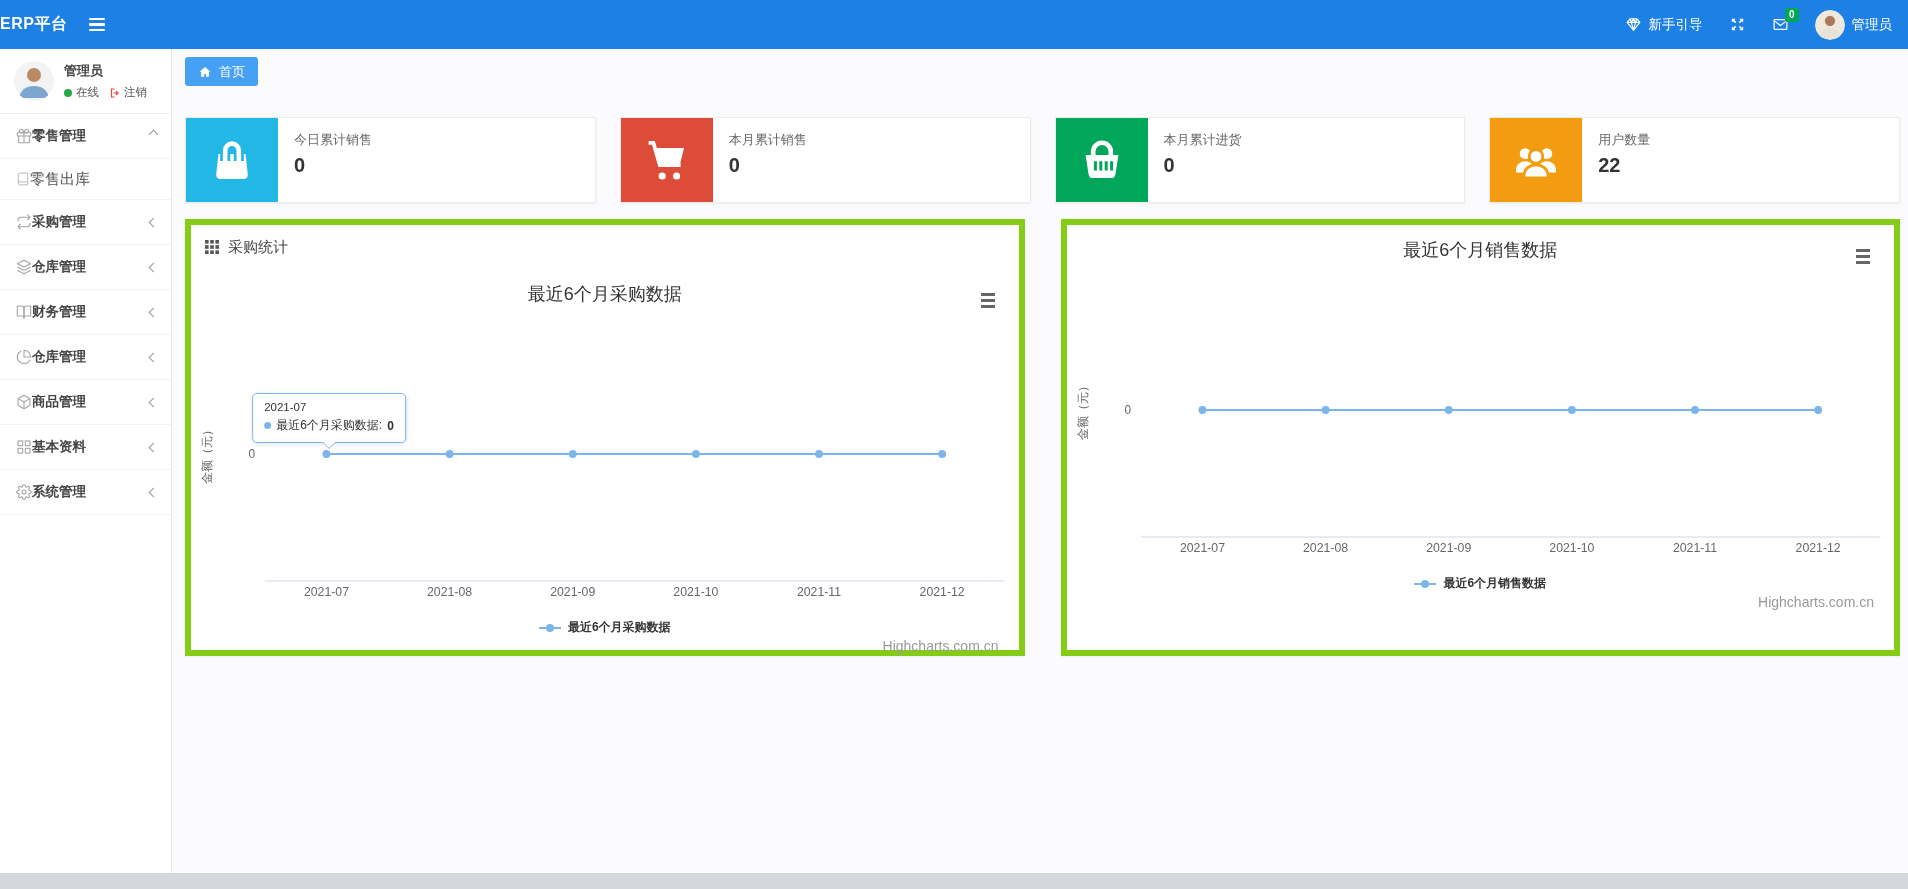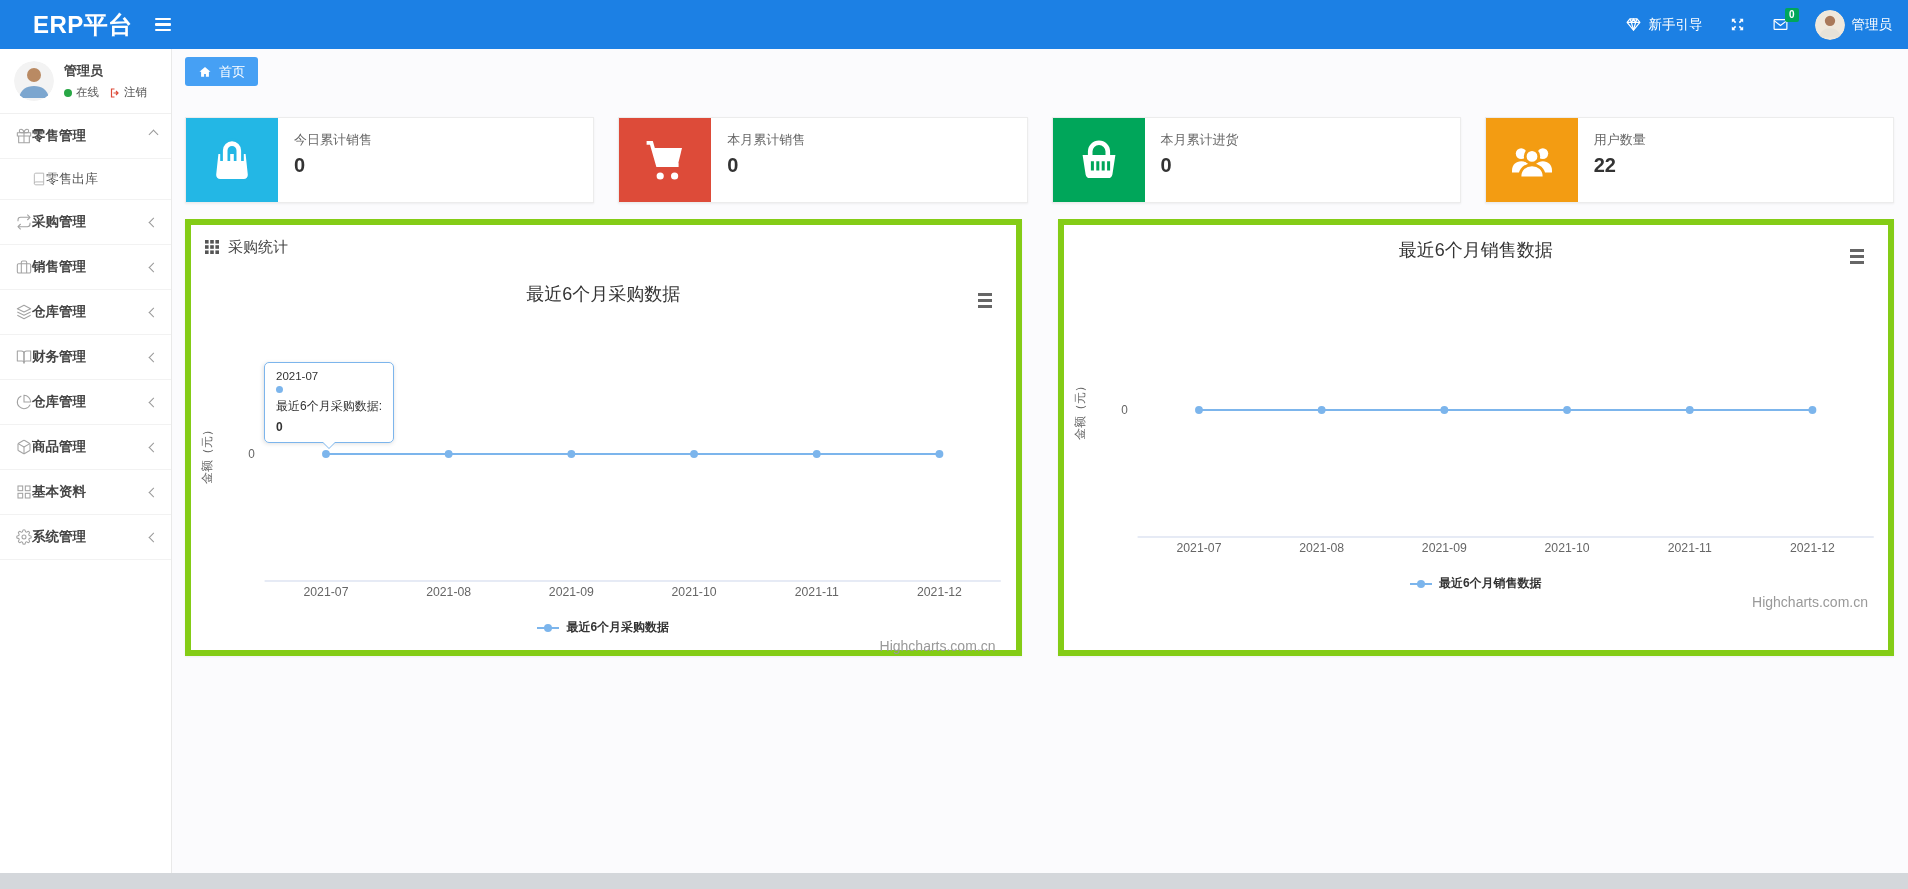--- a/index.html
+++ b/index.html
@@ -1,45 +1,45 @@
 <!DOCTYPE html>
 <html><head>
 <meta charset="utf-8">
 <style>
   * { box-sizing: border-box; margin: 0; padding: 0; }
   html,body { width:1908px; height:889px; overflow:hidden; }
   body { font-family:"Liberation Sans",sans-serif; background:#d4d7db; position:relative; }
 
   
   .navbar { position:absolute; top:0; left:0; right:0; height:49px; display:flex; align-items:center; color:#fff; }
-  .brand { font-size:24px; font-weight:bold; letter-spacing:.5px; padding-left:33px; }
+  .brand { font-size:16px; font-weight:bold; letter-spacing:.5px; }
   .nav-burger { margin-left:22px; cursor:pointer; display:flex; flex-direction:column; gap:3px; }
   .nav-burger i { display:block; width:16px; height:2.5px; background:#fff; border-radius:1px; }
   .nav-right { margin-left:auto; display:flex; align-items:center; gap:26px; padding-right:16px; }
   .nav-item { display:flex; align-items:center; gap:7px; font-size:13.5px; cursor:pointer; }
   .nav-ico { width:17px; height:17px; display:block; }
   .mail-wrap { position:relative; }
   .badge { position:absolute; top:-8px; right:-10px; color:#fff; font-size:10px; line-height:1; padding:2px 4px; border-radius:2px; font-weight:bold; }
   .avatar-sm { width:30px; height:30px; border-radius:50%; overflow:hidden; display:block; }
 
   
   .main { position:absolute; top:49px; left:0; right:0; bottom:16px; display:flex; }
   .sidebar { width:172px; background:#fff; border-right:1px solid #e9e9e9; flex:none; }
-  .content { flex:1; background:#fbfbfd; padding:8px 14px 0 13px; overflow:hidden; }
+  .content { flex:1; background:#fbfbfd; padding:8px 8px 0 13px; overflow:hidden; }
 
   
   .profile { display:flex; align-items:center; gap:10px; padding:12px 12px 12px 14px; border-bottom:1px solid #f0f0f0; }
   .avatar-md { width:40px; height:40px; border-radius:50%; overflow:hidden; flex:none; }
   .profile-name { font-size:13px; font-weight:bold; color:#444; }
   .profile-status { display:flex; align-items:center; gap:4px; margin-top:5px; font-size:11.5px; color:#555; }
   .dot { width:8px; height:8px; border-radius:50%; background:#28a745; display:inline-block; }
   .logout { display:flex; align-items:center; gap:3px; margin-left:6px; cursor:pointer; color:#555; }
   .menu { list-style:none; }
   .menu li { display:flex; align-items:center; gap:0; height:45px; padding:0 14px 0 16px; border-bottom:1px solid #f2f2f2; font-size:13.5px; font-weight:bold; color:#444; cursor:pointer; }
-  .menu li.sub { height:41px; padding-left:32px; font-weight:normal; font-size:13px; color:#555; }
+  .menu li.sub { height:41px; padding-left:16px; font-weight:normal; font-size:15px; color:#555; }
   .mi { width:16px; height:16px; flex:none; color:#a3a3a3; }
   .sub .mi { width:14px; height:14px; color:#b5b5b5; }
   .chev { margin-left:auto; width:7px; height:7px; border-left:1.6px solid #999; border-bottom:1.6px solid #999; flex:none; }
   .chev.left { transform:rotate(45deg); }
   .chev.down { transform:rotate(135deg); margin-top:-3px; }
 
   
   .tab { display:inline-flex; align-items:center; gap:7px; height:29px; padding:0 13px; border-radius:3px; color:#fff; font-size:13px; cursor:pointer; }
   .tab svg { width:14px; height:14px; }
 
@@ -64,21 +64,21 @@
   svg.plot { position:absolute; top:60px; left:0; width:100%; height:290px; }
   .hc-legend { position:absolute; bottom:24px; left:0; right:0; display:flex; justify-content:center; align-items:center; gap:7px; font-size:12px; font-weight:bold; color:#333; cursor:pointer; }
   .hc-legend svg { width:22px; height:10px; }
   .hc-credits { position:absolute; right:20px; bottom:6px; font-size:14px; color:#999; }
 
   
   .hc-tooltip { position:absolute; left:138px; bottom:217px; transform:translateX(-50%); background:rgba(255,255,255,.97); border:1px solid #7cb5ec; border-radius:5px; padding:7px 11px 8px; font-size:12px; color:#333; white-space:nowrap; box-shadow:0 1px 4px rgba(0,0,0,.12); }
   .hc-tooltip::before { content:""; position:absolute; left:50%; margin-left:-7px; bottom:-14px; border:7px solid transparent; border-top-color:#7cb5ec; }
   .hc-tooltip::after { content:""; position:absolute; left:50%; margin-left:-6px; bottom:-11.5px; border:6px solid transparent; border-top-color:#fff; }
   .tt-header { font-size:11.5px; margin-bottom:4px; }
-  .tt-row { display:flex; align-items:flex-start; gap:5px;flex-direction:column; }
+  .tt-row { display:flex; align-items:center; gap:5px; }
   .tt-dot { width:7px; height:7px; border-radius:50%; background:#7cb5ec; display:inline-block; }
   .tt-val { font-weight:bold; }
 </style>
 </head>
 <body>
 
 <div class="navbar" style="background-color: rgb(28, 128, 228);">
   <div class="brand">ERP平台</div>
   <div class="nav-burger">
       <i></i>
@@ -165,28 +165,20 @@
         <span>零售出库</span>
       </li>
       <li>
         <svg class="mi" viewBox="0 0 24 24" fill="none" stroke="currentColor" stroke-width="1.6" stroke-linejoin="round">
             <polyline points="17 1 21 5 17 9"></polyline>
             <path d="M3 11V9a4 4 0 0 1 4-4h14"></path>
             <polyline points="7 23 3 19 7 15"></polyline>
             <path d="M21 13v2a4 4 0 0 1-4 4H3"></path>
           </svg>
         <span>采购管理</span>
-          <span class="chev left"></span>
-      </li>
-      <li>
-        <svg class="mi" viewBox="0 0 24 24" fill="none" stroke="currentColor" stroke-width="1.6">
-            <rect x="2" y="7" width="20" height="14" rx="2"></rect>
-            <path d="M16 21V5a2 2 0 0 0-2-2h-4a2 2 0 0 0-2 2v16"></path>
-          </svg>
-        <span>销售管理</span>
           <span class="chev left"></span>
       </li>
       <li>
         <svg class="mi" viewBox="0 0 24 24" fill="none" stroke="currentColor" stroke-width="1.6" stroke-linejoin="round">
             <polygon points="12 2 2 7 12 12 22 7 12 2"></polygon>
             <polyline points="2 17 12 22 22 17"></polyline>
             <polyline points="2 12 12 17 22 12"></polyline>
           </svg>
         <span>仓库管理</span>
           <span class="chev left"></span>

